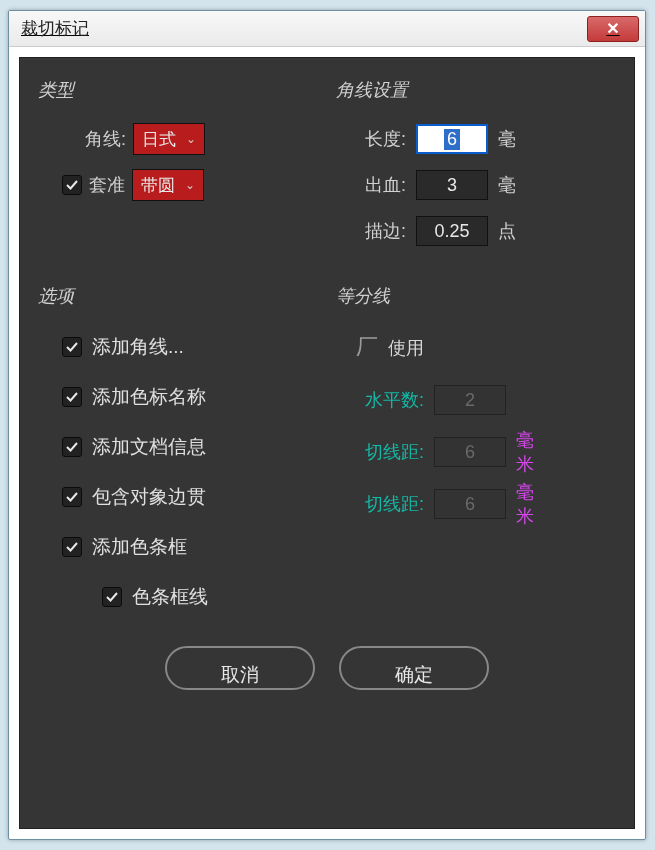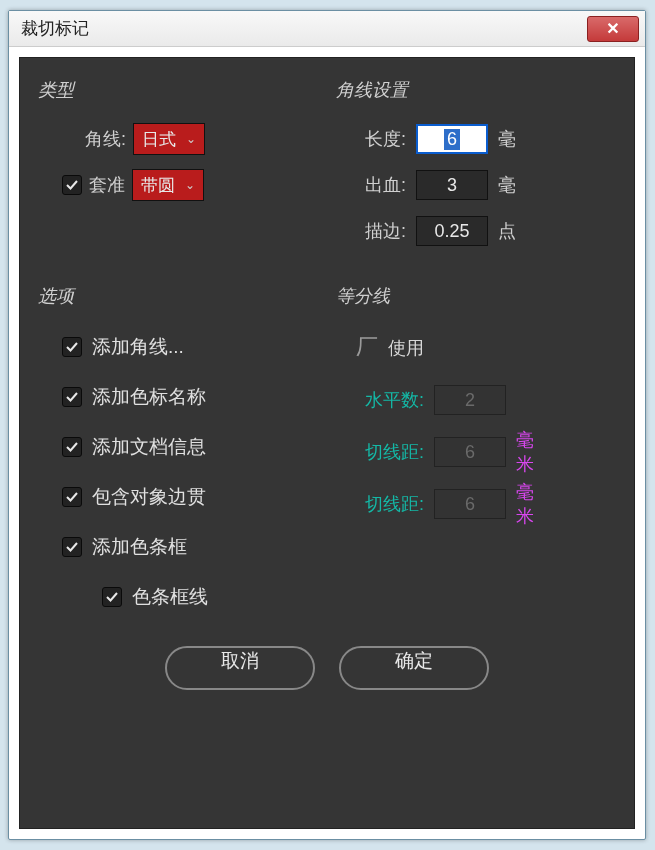--- a/index.html
+++ b/index.html
@@ -24,20 +24,21 @@
       border-radius: 2px;
     }
     .titlebar {
       height: 36px;
       background: linear-gradient(#f8f8f8, #eaeaea);
       display: flex;
       align-items: center;
       justify-content: space-between;
       padding: 0 6px 0 12px;
       border-bottom: 1px solid #ccc;
+      text-decoration: underline;
     }
     .title-text {
       color: #222;
       font-size: 17px;
     }
     .close-btn {
       width: 52px;
       height: 26px;
       background: linear-gradient(#d96a6a, #c43a3a);
       border: 1px solid #8a2020;
@@ -176,21 +177,21 @@
     }
     .pill-btn {
       width: 150px;
       height: 44px;
       border: 2px solid #888;
       border-radius: 22px;
       background: transparent;
       color: #e8e8e8;
       font-size: 19px;
       display: flex;
-      align-items: flex-start;
+      align-items: flex-end;
       justify-content: center;
       cursor: pointer;
     }
     .type-col .row { padding-left: 24px; gap: 7px; }
     .corner-settings .label-right { width: 70px; }
     .divider-line .label-right { width: 88px; }
   </style>
 </head>
 <body>
 

